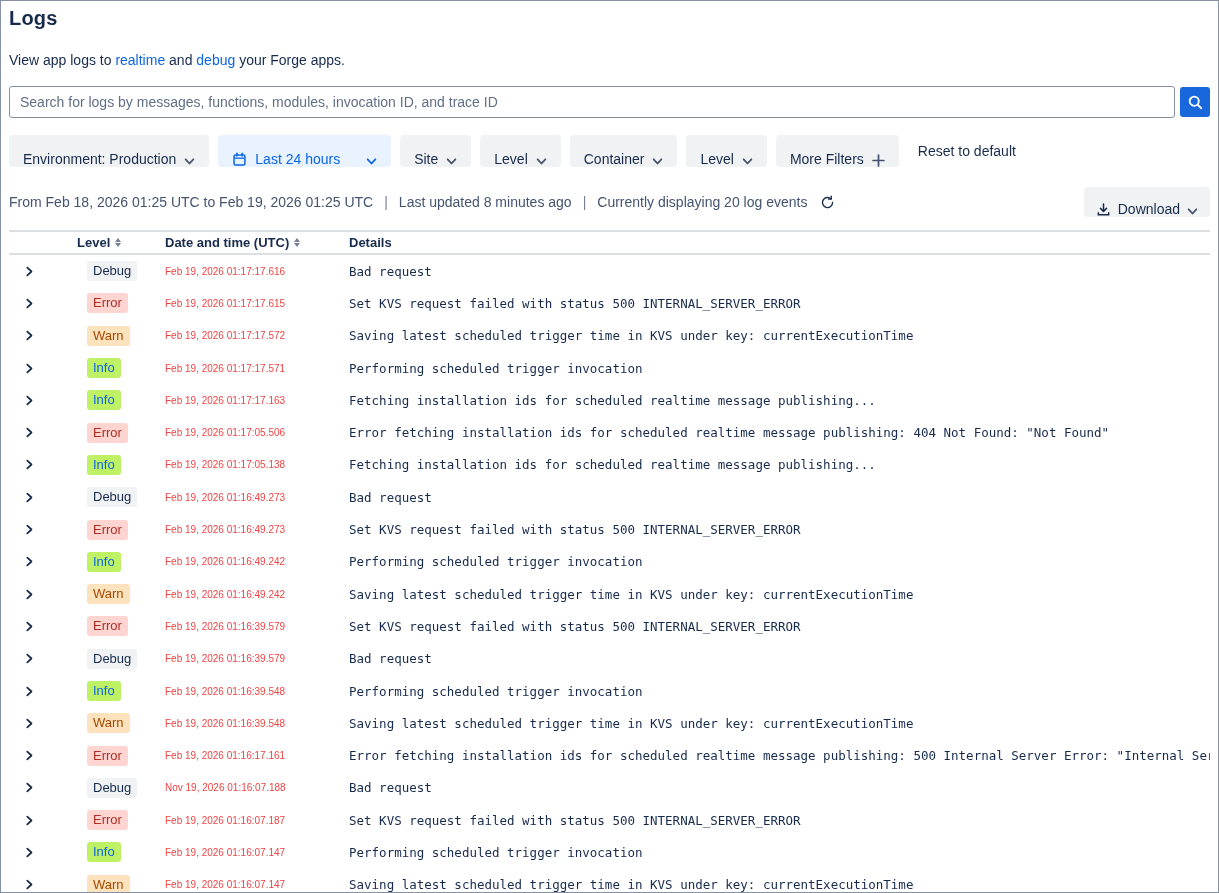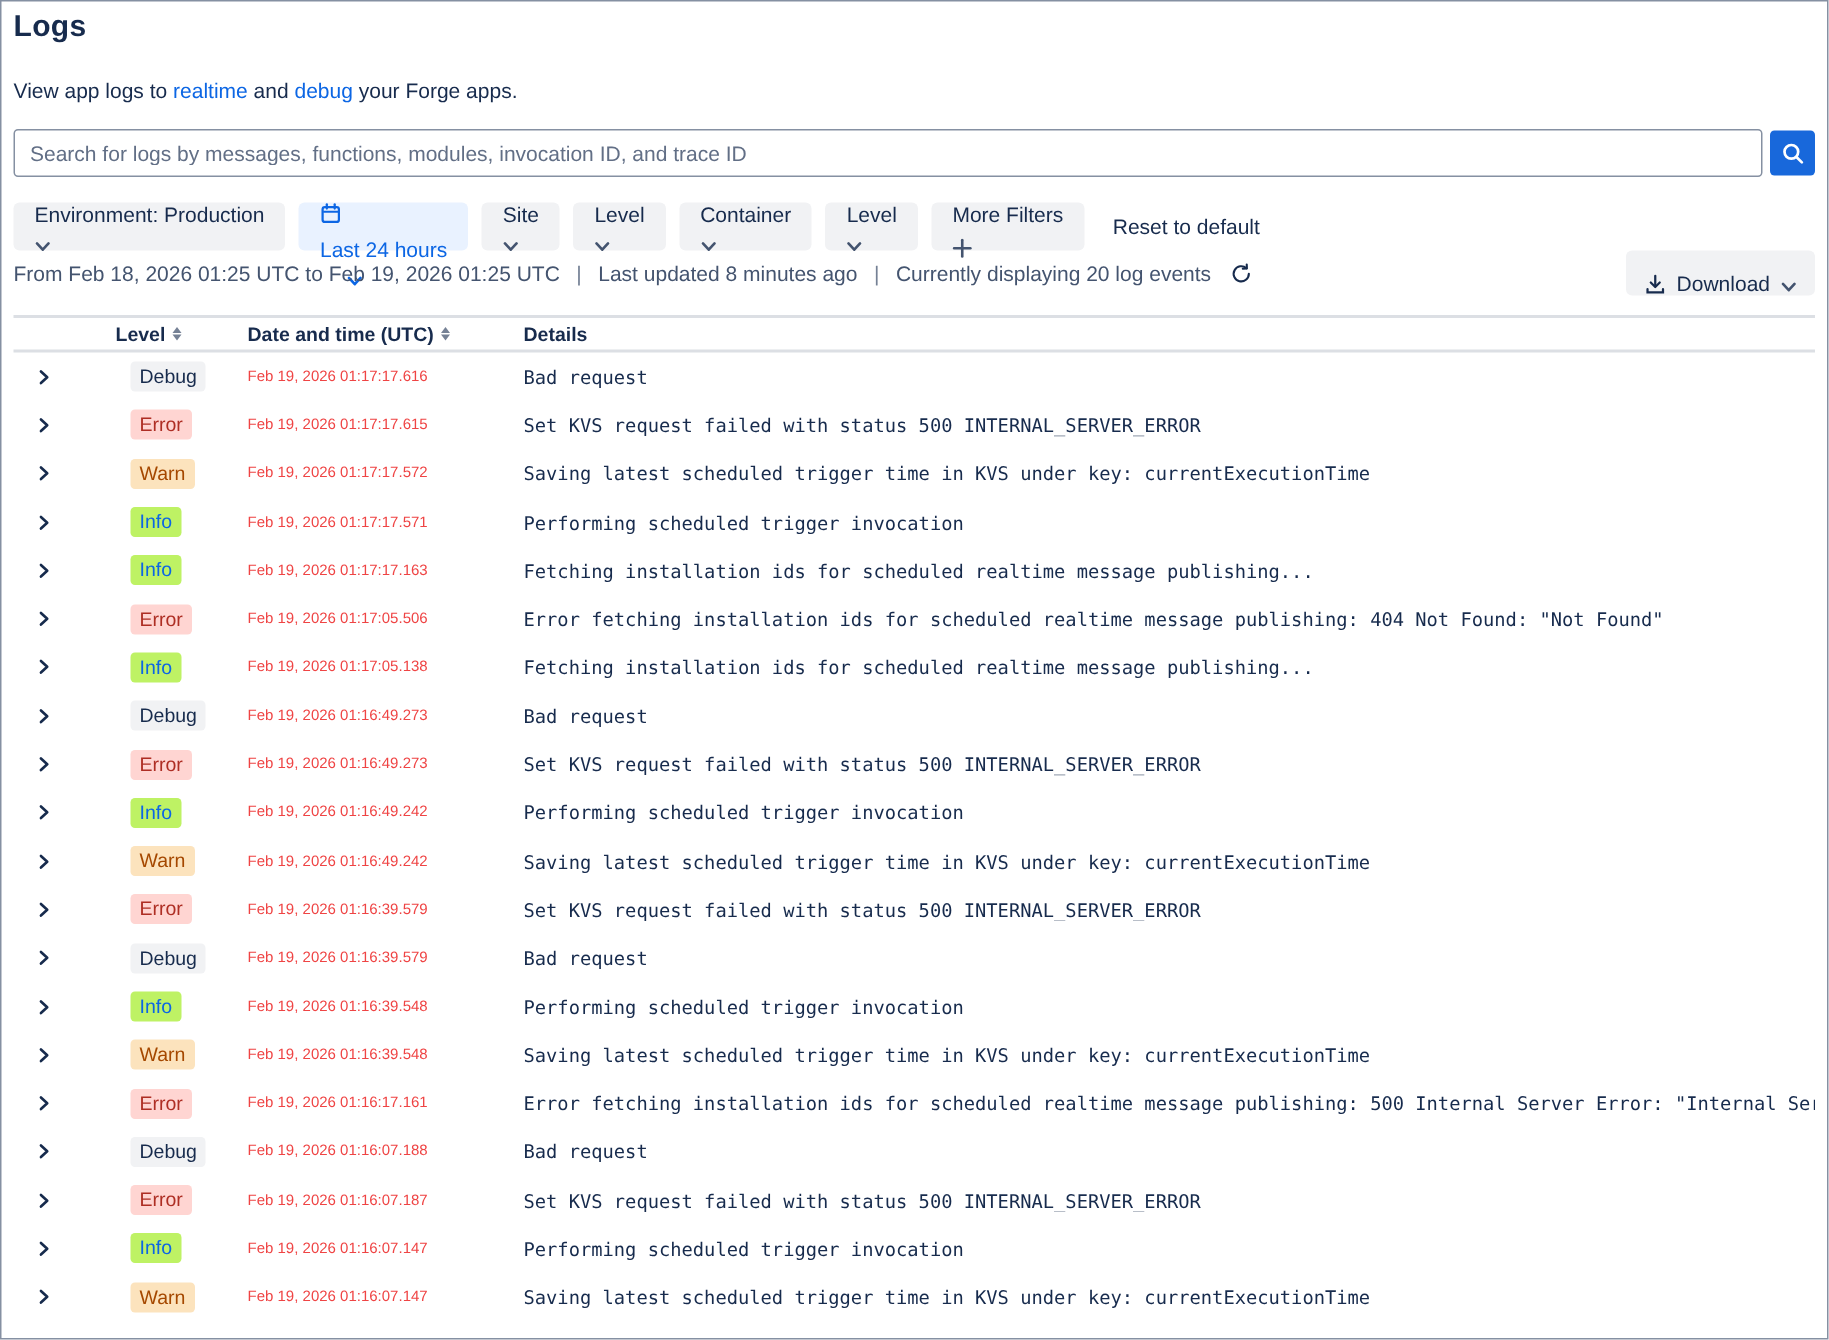--- a/index.html
+++ b/index.html
@@ -27,33 +27,32 @@
   .search-input::placeholder { color: #626F86; }
   .search-btn {
     width: 30px; height: 30px; border: none; border-radius: 3px;
     background: #1868DB; display: flex; align-items: center; justify-content: center;
     cursor: pointer; flex: 0 0 auto;
   }
 
   .filter-row { margin-top: 17px; display: flex; align-items: center; gap: 9px; }
   .chip {
     height: 32px; background: #F1F2F4; border: none; border-radius: 4px;
-    display: inline-flex; align-items: flex-start; gap: 8px; padding: 0 14px;
+    display: inline-flex; align-items: flex-end; gap: 8px; padding: 0 14px;
     font-size: 14px; color: #172B4D; cursor: pointer;
     font-family: "Liberation Sans", sans-serif;
-    flex-direction: column;
   }
   .chip-selected { background: #E9F2FF; color: #0C66E4; font-weight: 500; }
   .chip-selected .chev { margin-left: 18px; }
   .reset-btn {
     background: none; border: none; font-size: 14px; color: #172B4D; font-weight: 500;
     margin-left: 10px; cursor: pointer; font-family: "Liberation Sans", sans-serif;
   }
 
-  .status-row { display: flex; align-items: center; justify-content: space-between; }
+  .status-row { margin-top: 20px; display: flex; align-items: center; justify-content: space-between; }
   .status-left { display: flex; align-items: center; gap: 11px; font-size: 14px; color: #44546F; }
   .status-sep { color: #758195; }
   .refresh-btn { background: none; border: none; cursor: pointer; display: flex; align-items: center; padding: 2px; }
   .download-btn {
     height: 30px; background: #F1F2F4; border: none; border-radius: 4px;
     display: inline-flex; align-items: flex-end; gap: 7px; padding: 0 12px;
     font-size: 14px; color: #172B4D; cursor: pointer; font-weight: 500;
     font-family: "Liberation Sans", sans-serif;
   }
 
@@ -511,21 +510,21 @@
         <span style="display:flex">
                 <svg width="11" height="11" viewBox="0 0 10 10">
                   <polyline points="3,1.5 6.8,5 3,8.5" fill="none" stroke="#172B4D" stroke-width="1.6" stroke-linecap="round" stroke-linejoin="round"></polyline>
                 </svg>
               </span>
       </button>
     </div>
     <div>
       <span class="badge badge-debug">Debug</span>
     </div>
-    <div class="dt-cell">Feb 19, 2026 01:16:07.188</div>
+    <div class="dt-cell">Nov 19, 2026 01:16:07.188</div>
     <div class="details-cell">Bad request</div>
   </div>
 
   <div class="log-row">
     <div class="expand-cell">
       <button class="expander">
         <span style="display:flex">
                 <svg width="11" height="11" viewBox="0 0 10 10">
                   <polyline points="3,1.5 6.8,5 3,8.5" fill="none" stroke="#172B4D" stroke-width="1.6" stroke-linecap="round" stroke-linejoin="round"></polyline>
                 </svg>

